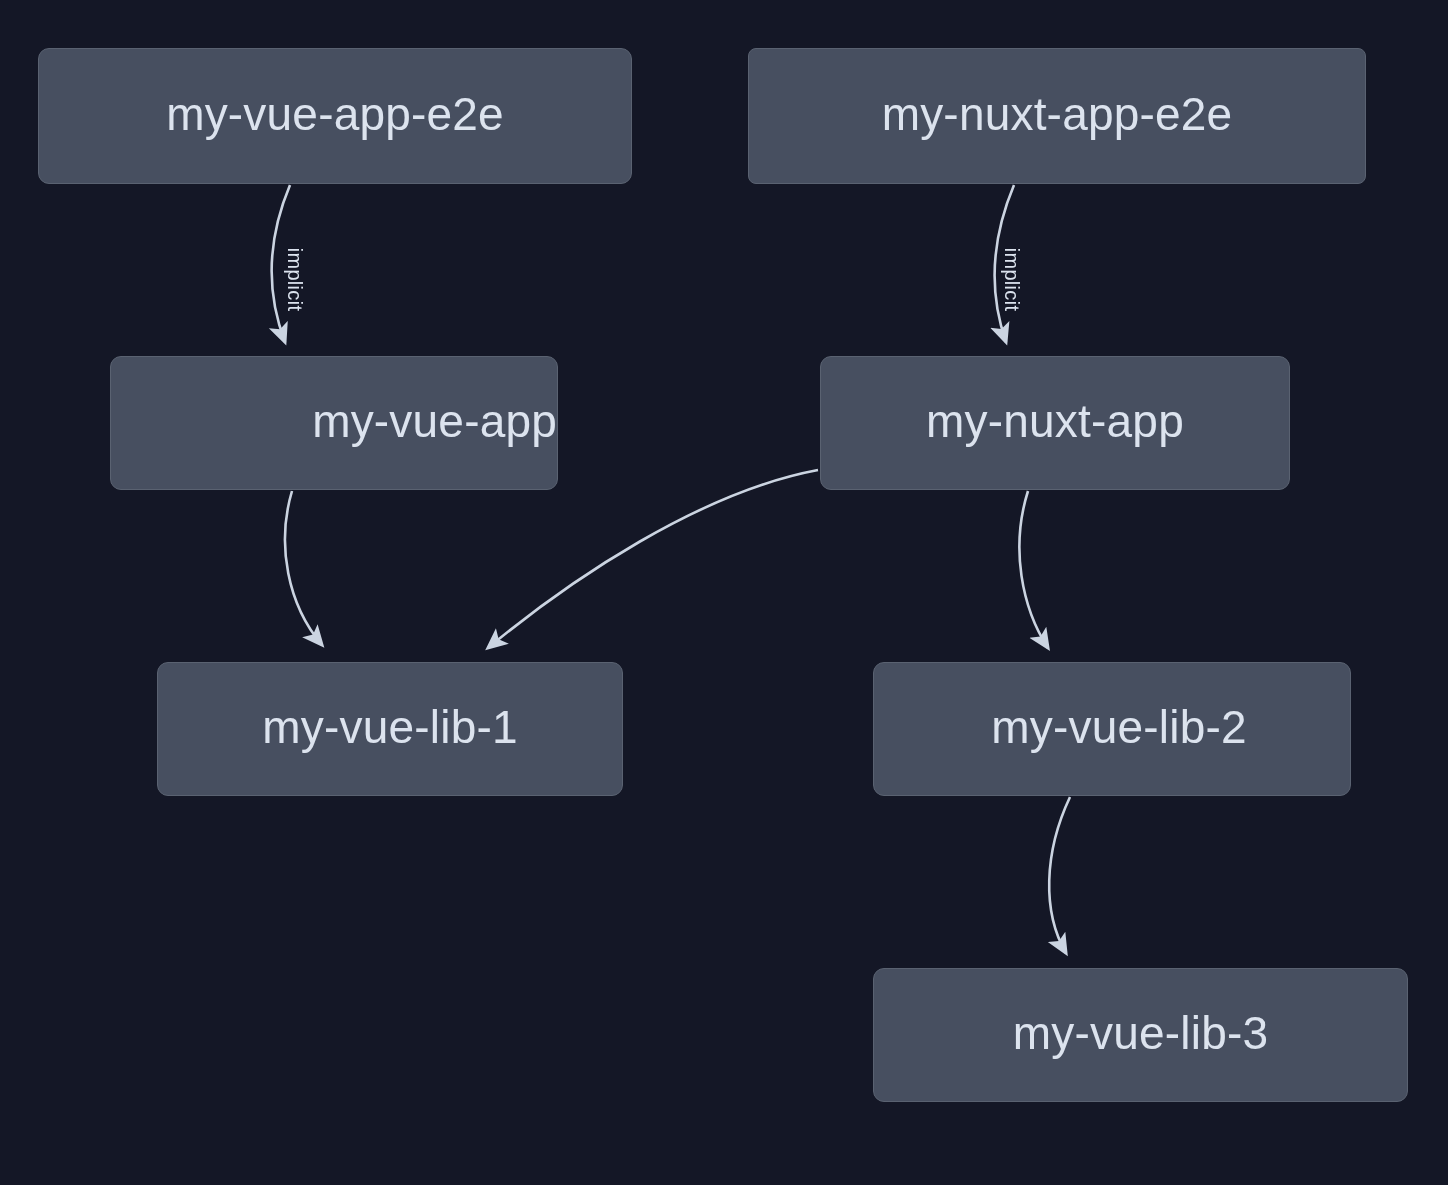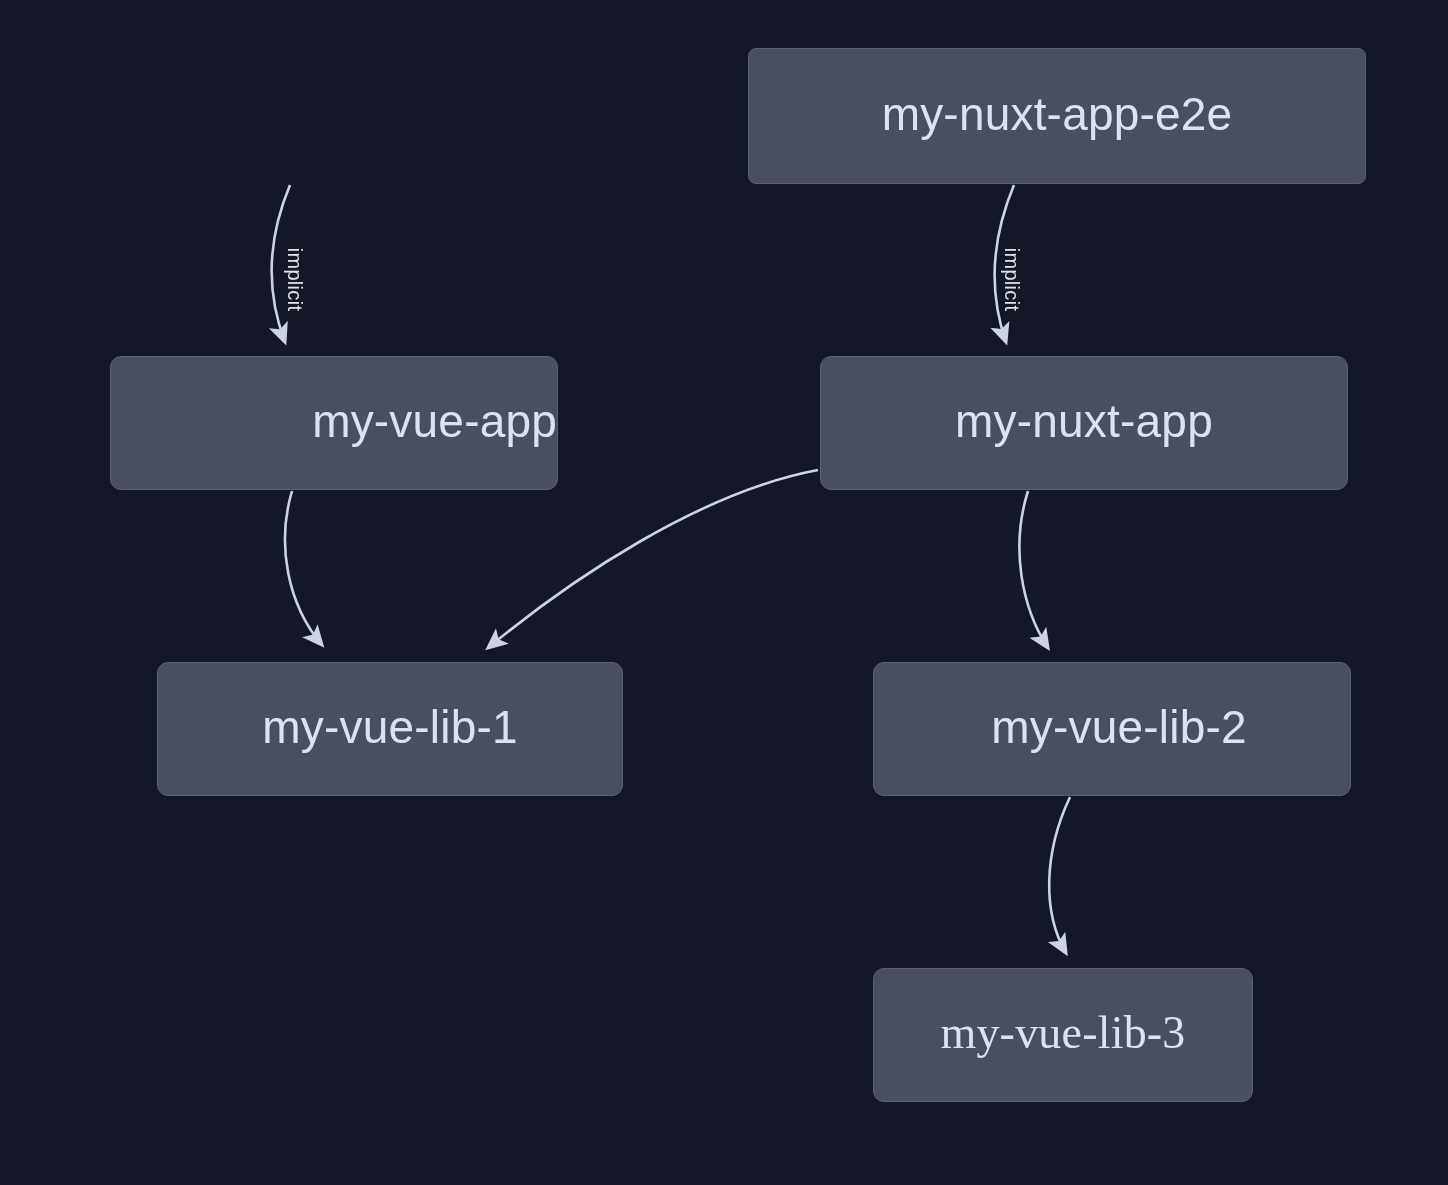--- a/index.html
+++ b/index.html
@@ -88,38 +88,41 @@
       <path class="edge-path" fill="none" stroke="#CBD4E1" stroke-width="2.6" marker-end="url(#arrowhead)" d="M 818 470 C 700 492, 570 580, 488 648"></path>
       <path class="edge-path" fill="none" stroke="#CBD4E1" stroke-width="2.6" marker-end="url(#arrowhead)" d="M 1028 491 C 1010 548, 1022 608, 1048 648"></path>
       <path class="edge-path" fill="none" stroke="#CBD4E1" stroke-width="2.6" marker-end="url(#arrowhead)" d="M 1070 797 C 1044 852, 1042 912, 1066 953"></path>
     </g>
   </svg>
 
   <div class="edge-label" style="left:263px; top:268px;">implicit</div>
 
   <div class="edge-label" style="left:980px; top:268px;">implicit</div>
 
+  <div class="node" style="left:38px; top:48px; width:594px; height:136px;">
+    <span class="node-label">my-vue-app-e2e</span>
+  </div>
 
   <div class="node" style="left:748px; top:48px; width:618px; height:136px;border-radius:8px;">
     <span class="node-label">my-nuxt-app-e2e</span>
   </div>
 
   <div class="node" style="left:110px; top:356px; width:448px; height:134px;justify-content:flex-end;">
     <span class="node-label">my-vue-app</span>
   </div>
 
-  <div class="node" style="left:820px; top:356px; width:528px; height:134px;">
+  <div class="node" style="left:820px; top:356px; width:470px; height:134px;">
     <span class="node-label">my-nuxt-app</span>
   </div>
 
   <div class="node" style="left:157px; top:662px; width:466px; height:134px;">
     <span class="node-label">my-vue-lib-1</span>
   </div>
 
   <div class="node" style="left:873px; top:662px; width:478px; height:134px;padding-left:14px;">
     <span class="node-label">my-vue-lib-2</span>
   </div>
 
-  <div class="node" style="left:873px; top:968px; width:380px; height:134px;font-family:Liberation Serif, serif;">
+  <div class="node" style="left:873px; top:968px; width:535px; height:134px;">
     <span class="node-label">my-vue-lib-3</span>
   </div>
 
 </div>
 
 </body></html>

